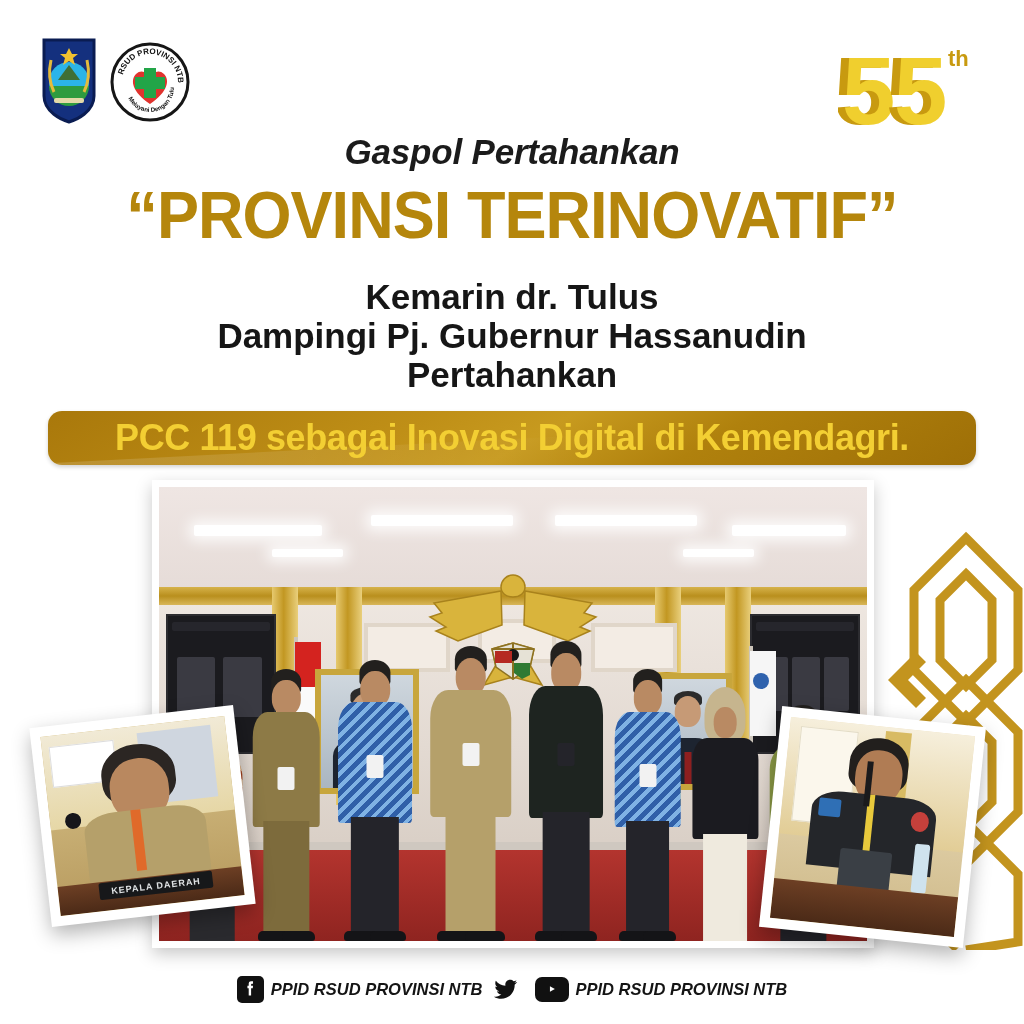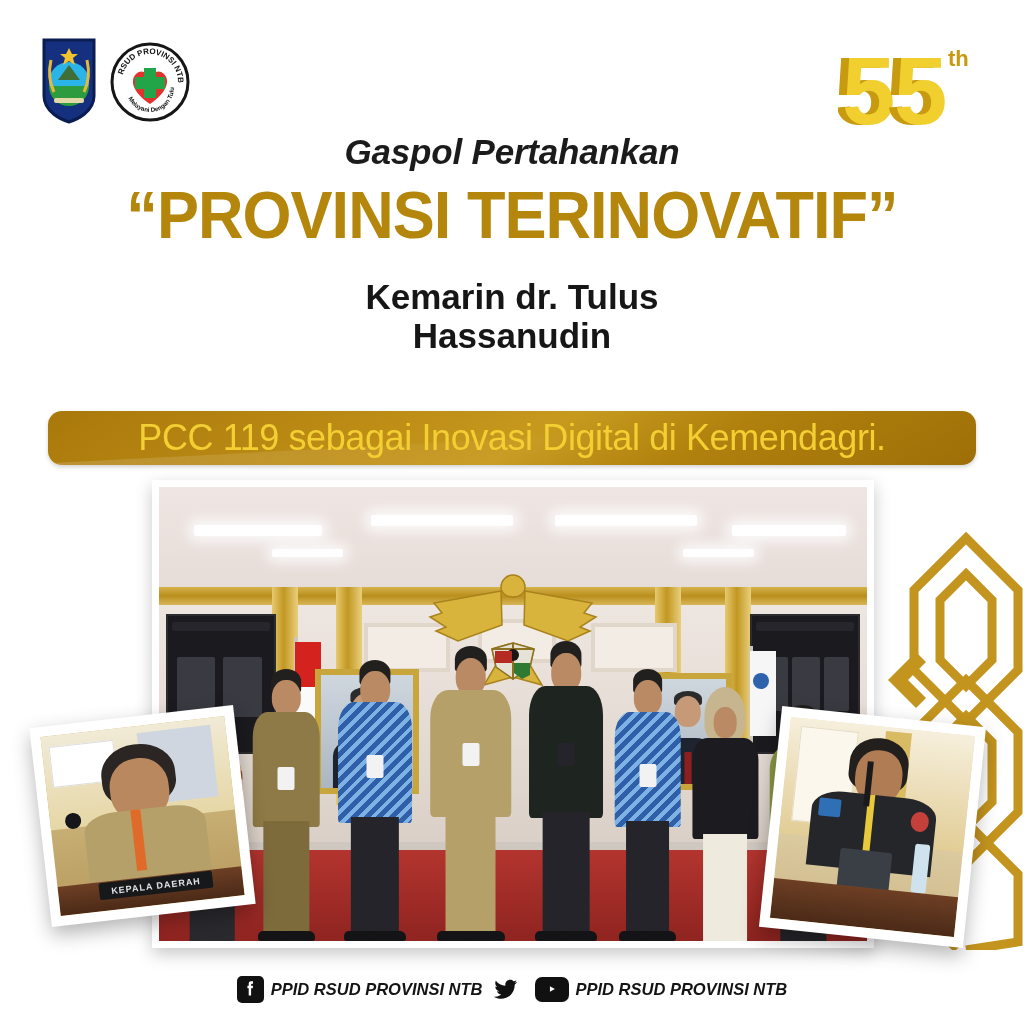--- a/index.html
+++ b/index.html
@@ -49,21 +49,21 @@
     box-shadow:0 2px 4px rgba(0,0,0,.18);
     display:flex;align-items:center;justify-content:center;
   }
   .banner:after{
     content:"";position:absolute;left:0;right:0;bottom:-14px;height:40px;
     background:linear-gradient(100deg,rgba(255,255,255,.16),rgba(255,255,255,0) 60%);
     transform:skewY(-3deg);pointer-events:none;
   }
   .banner-text{
     position:relative;z-index:2;
-    font-size:36px;font-weight:normal;color:#f3cf33;white-space:nowrap;letter-spacing:-.4px;
+    font-size:36px;font-weight:bold;color:#f3cf33;white-space:nowrap;letter-spacing:-.4px;
   }
 
   
   .photo-main{
     position:absolute;left:152px;top:480px;width:722px;height:468px;
     background:#fff;padding:7px;box-sizing:border-box;
     box-shadow:0 6px 16px rgba(0,0,0,.22);
   }
   .pm-inner{position:relative;width:100%;height:100%;overflow:hidden;background:#6b5a4a;}
 
@@ -188,21 +188,22 @@
       <text x="48" y="96" fill="#c89a10">5</text>
       <text x="56" y="96" fill="#f0cf2e">5</text>
     </g>
     <text x="110" y="38" font-size="22" font-weight="bold" fill="#c89a10" font-family="Liberation Sans, sans-serif">th</text>
   </svg>
 
   <div class="t-kicker">Gaspol Pertahankan</div>
   <div class="t-main">“PROVINSI TERINOVATIF”</div>
   <div class="t-sub">
     <div>Kemarin dr. Tulus</div>
-    <div>Hassanudin</div>
+    <div class="l2">Dampingi Pj. Gubernur Hassanudin</div>
+    <div>Pertahankan</div>
   </div>
 
   <div class="banner">
     <span class="banner-text">PCC 119 sebagai Inovasi Digital di Kemendagri.</span>
   </div>
 
   <div class="photo-main">
     <div class="pm-inner">
 
       <div class="wall"></div>

